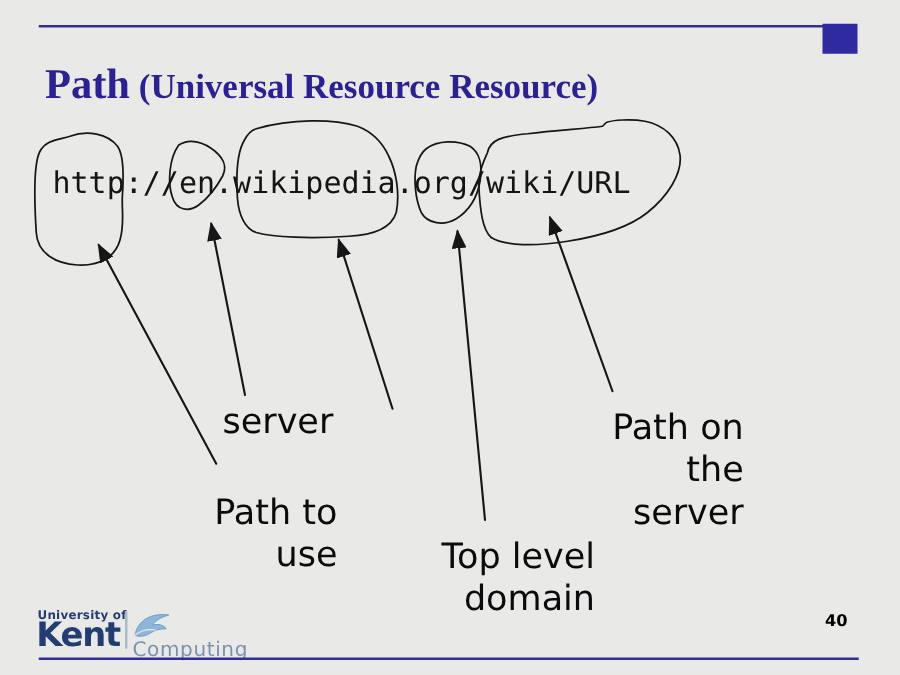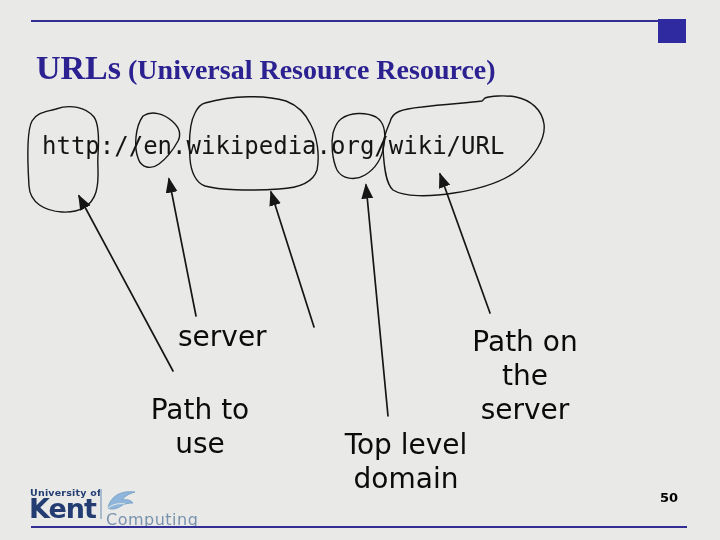--- a/index.html
+++ b/index.html
@@ -31,21 +31,21 @@
     white-space:pre;letter-spacing:0;
   }
 
   .annotation-layer{position:absolute;left:0;top:0;width:720px;height:540px;}
 
   .label{
     position:absolute;color:#0b0b0b;
     font-size:28px;line-height:34px;
     white-space:pre-line;
   }
-  .label.center{text-align:center;}
+  .label.center{text-align:right;}
   .lbl-server{left:178px;top:320px;}
   .lbl-subdomain{left:240px;top:347px;}
   .lbl-what{left:130px;top:393px;width:140px;}
   .lbl-tld{left:336px;top:428px;width:140px;}
   .lbl-path{left:455px;top:325px;width:140px;}
 
   .logo{position:absolute;left:29px;top:487px;width:150px;height:38px;}
   .uni-of{
     position:absolute;left:1px;top:0;
     font-size:9.5px;font-weight:bold;color:#233d73;letter-spacing:0.2px;
@@ -67,21 +67,21 @@
   }
 </style>
 </head>
 <body>
 
 <div class="slide">
 
   <div class="top-rule"></div>
   <div class="corner-square"></div>
 
-  <h1 class="title"><span>URLs</span><span class="sub">(Universal Resource Resource)</span></h1>
+  <h1 class="title"><span>Path</span><span class="sub">(Universal Resource Resource)</span></h1>
 
   <div class="url-text">http://en.wikipedia.org/wiki/URL</div>
 
   <svg class="annotation-layer" width="720" height="540" viewBox="0 0 720 540">
     <defs>
       <marker id="ah" markerWidth="11" markerHeight="9" refX="8" refY="3.5" orient="auto">
         <path d="M0,0 L9,3.5 L0,7 Z" fill="#161616"></path>
       </marker>
     </defs>
     <g fill="none" stroke="#161616" stroke-width="1.4" stroke-linejoin="round" stroke-linecap="round">
@@ -120,16 +120,16 @@
     <div class="uni-of">University of</div>
     <div class="kent">Kent</div>
     <div class="logo-divider"></div>
     <svg class="bird" width="34" height="24" viewBox="0 0 34 24">
       <path d="M3,21 C5,10 15,3 30,5 C23,7 19,10 17,13 C22,12 26,13 28,16 C23,16 19,17 16,19 C12,22 6,23 3,21 Z" fill="#8fb6da" stroke="#6f9cc4" stroke-width="0.8"></path>
       <path d="M3,21 C8,17 14,16 20,17" fill="none" stroke="#e9e9e7" stroke-width="1"></path>
     </svg>
     <div class="computing">Computing</div>
   </div>
 
-  <div class="page-number">50</div>
+  <div class="page-number">40</div>
 
   <div class="bottom-rule"></div>
 </div>
 
 </body></html>

